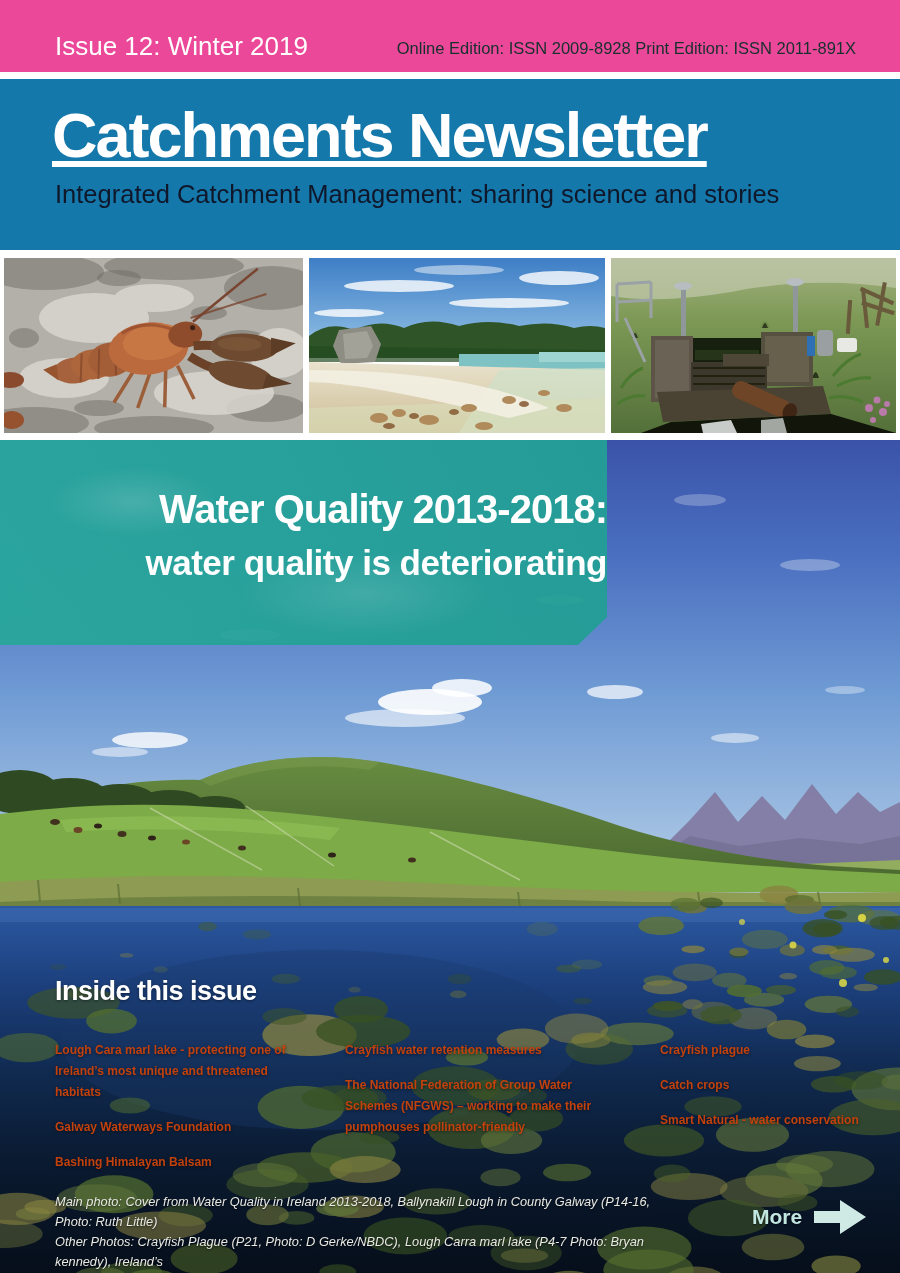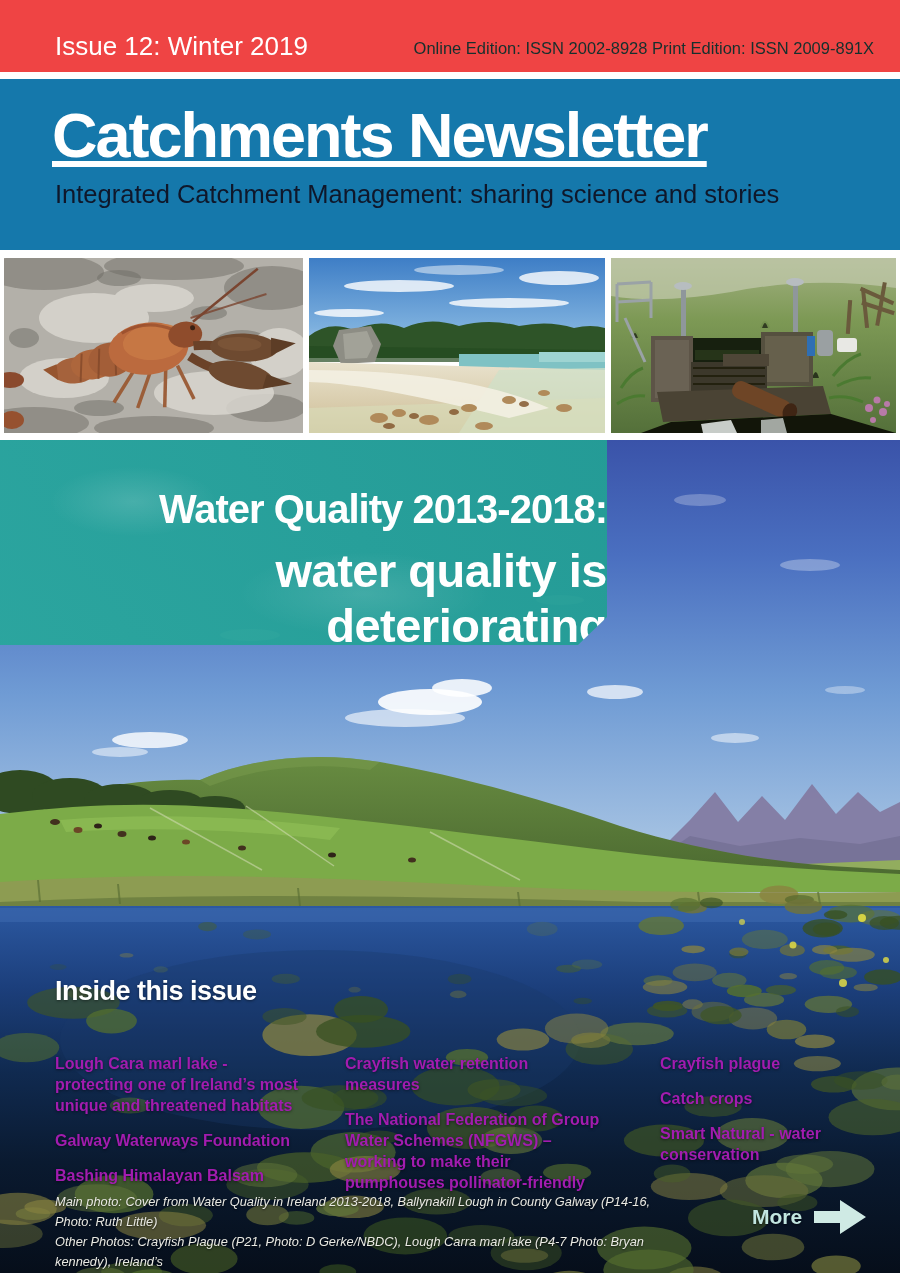--- a/index.html
+++ b/index.html
@@ -3,22 +3,22 @@
 <meta charset="utf-8">
 <style>
   html,body{margin:0;padding:0;background:#666;}
   .page{
     position:relative;width:900px;height:1273px;margin:0 auto;
     background:#ffffff;overflow:hidden;
     font-family:"Liberation Sans", sans-serif;
   }
   
   .topbar{
-    height:72px;background:#ef4444;display:flex;align-items:flex-end;
-    justify-content:space-between;padding:0 26px 10px 55px;box-sizing:border-box;
+    height:72px;background:#ec4899;display:flex;align-items:flex-end;
+    justify-content:space-between;padding:0 44px 10px 55px;box-sizing:border-box;
   }
   .issue-label{color:#ffffff;font-size:26px;letter-spacing:0;}
   .issn-label{color:#15302d;font-size:16.5px;padding-bottom:4px;}
   .gap7{height:7px;background:#ffffff;}
   .gap8{height:8px;background:#ffffff;}
   
   .masthead{height:171px;background:#1578ab;box-sizing:border-box;padding:14px 0 0 52px;}
   .masthead h1{
     margin:0;color:#ffffff;font-size:63px;font-weight:bold;letter-spacing:-2px;line-height:1.35;text-decoration:underline;
   }
@@ -36,28 +36,28 @@
   .banner{
     position:absolute;left:0;top:0;width:607px;height:205px;
     background:
       radial-gradient(120px 50px at 22% 30%, rgba(255,255,255,.14), rgba(255,255,255,0) 70%),
       radial-gradient(180px 60px at 60% 75%, rgba(255,255,255,.12), rgba(255,255,255,0) 70%),
       linear-gradient(120deg, rgba(41,168,157,.94), rgba(34,158,148,.94));
     clip-path:polygon(0 0,607px 0,607px 177px,578px 205px,0 205px);
     box-sizing:border-box;padding:46px 0 0 57px;text-align:right;
   }
   .banner .l1{color:#fff;font-size:40px;font-weight:bold;letter-spacing:-1px;line-height:1.15;}
-  .banner .l2{color:#fff;font-size:47px;font-weight:bold;letter-spacing:-0.5px;margin-top:11px;}
+  .banner .l2{color:#fff;font-size:35px;font-weight:bold;letter-spacing:-0.5px;margin-top:11px;}
   
   .inside-heading{
     position:absolute;left:55px;top:536px;color:#ffffff;
     font-size:27px;font-weight:bold;letter-spacing:-0.5px;
     text-shadow:0 1px 3px rgba(0,0,0,.45);
   }
-  .inside-col{position:absolute;top:613px;color:#a21caf;font-size:16px;font-weight:bold;
+  .inside-col{position:absolute;top:600px;color:#c2410c;font-size:12px;font-weight:bold;
     line-height:21px;text-shadow:0 1px 3px rgba(0,0,0,.5);}
   .col1{left:55px;width:252px;}
   .col2{left:345px;width:262px;}
   .col3{left:628px;width:235px;margin-left:32px;}
   .inside-col .item{margin-bottom:14px;}
   
   .caption{
     position:absolute;left:55px;top:752px;width:600px;color:#e9e9e3;
     font-size:12.8px;font-style:italic;line-height:20px;
     text-shadow:0 1px 2px rgba(0,0,0,.6);
@@ -69,21 +69,21 @@
   }
   .more .more-label{color:#c2e6e0;font-size:21px;font-weight:bold;text-shadow:0 1px 2px rgba(0,0,0,.5);}
 </style>
 </head>
 <body>
 
 <div class="page">
 
   <header class="topbar">
     <span class="issue-label">Issue 12: Winter 2019</span>
-    <span class="issn-label">Online Edition: ISSN 2002-8928 Print Edition: ISSN 2009-891X</span>
+    <span class="issn-label">Online Edition: ISSN 2009-8928 Print Edition: ISSN 2011-891X</span>
   </header>
 
   <div class="gap7"></div>
 
   <section class="masthead">
     <h1>Catchments Newsletter</h1>
     <div class="subtitle">Integrated Catchment Management: sharing science and stories</div>
   </section>
 
   <div class="gap8"></div>

